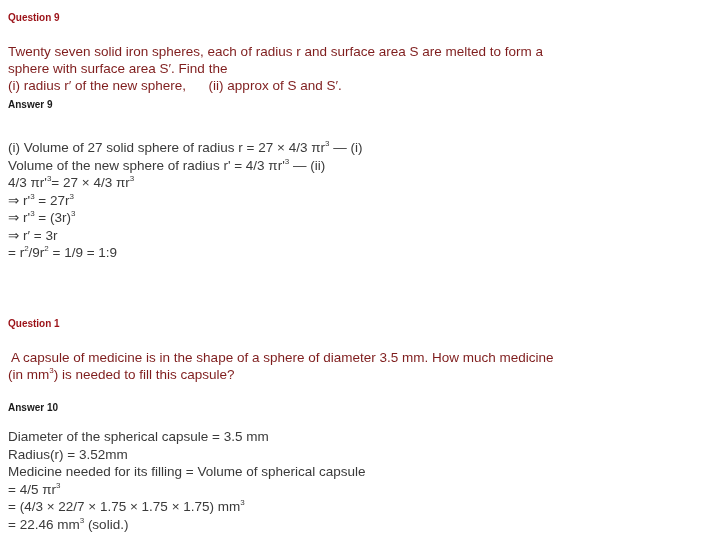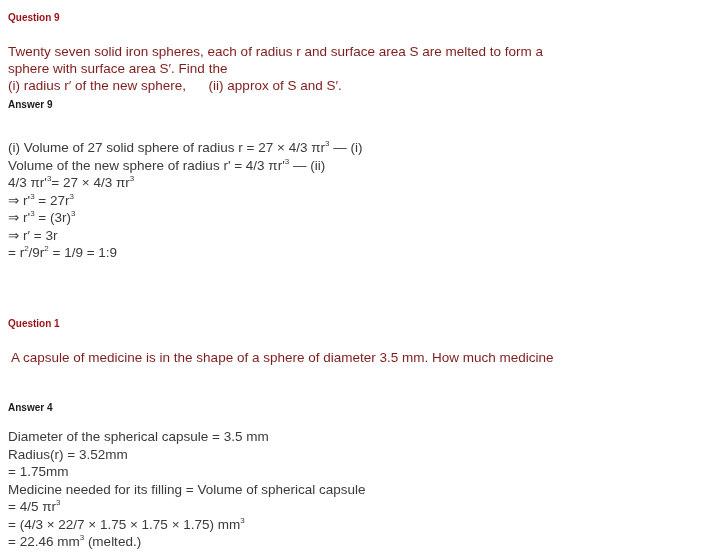--- a/index.html
+++ b/index.html
@@ -66,27 +66,27 @@
     <span class="line"><span>⇒ r'</span><sup>3</sup><span> = 27r</span><sup>3</sup></span>
     <span class="line"><span>⇒ r'</span><sup>3</sup><span> = (3r)</span><sup>3</sup></span>
     <span class="line"><span>⇒ r′ = 3r</span></span>
     <span class="line"><span>= r</span><sup>2</sup><span>/9r</span><sup>2</sup><span> = 1/9 = 1:9</span></span>
   </div>
 
   <div class="heading q-heading abs" style="top:315px;">Question 1</div>
 
   <div class="question-text abs" style="top:349px;">
     <span class="line"><span> A capsule of medicine is in the shape of a sphere of diameter 3.5 mm. How much medicine</span></span>
+    <span class="line"><span>(in mm</span><sup>3</sup><span>) is needed to fill this capsule?</span></span>
   </div>
 
-  <div class="heading a-heading abs" style="top:399px;">Answer 4</div>
+  <div class="heading a-heading abs" style="top:399px;">Answer 10</div>
 
   <div class="answer-text abs" style="top:428px;">
     <span class="line"><span>Diameter of the spherical capsule = 3.5 mm</span></span>
     <span class="line"><span>Radius(r) = 3.52mm</span></span>
-    <span class="line"><span>= 1.75mm</span></span>
     <span class="line"><span>Medicine needed for its filling = Volume of spherical capsule</span></span>
     <span class="line"><span>= 4/5 πr</span><sup>3</sup></span>
     <span class="line"><span>= (4/3 × 22/7 × 1.75 × 1.75 × 1.75) mm</span><sup>3</sup></span>
-    <span class="line"><span>= 22.46 mm</span><sup>3</sup><span> (melted.)</span></span>
+    <span class="line"><span>= 22.46 mm</span><sup>3</sup><span> (solid.)</span></span>
   </div>
 
 </div>
 
 </body></html>

